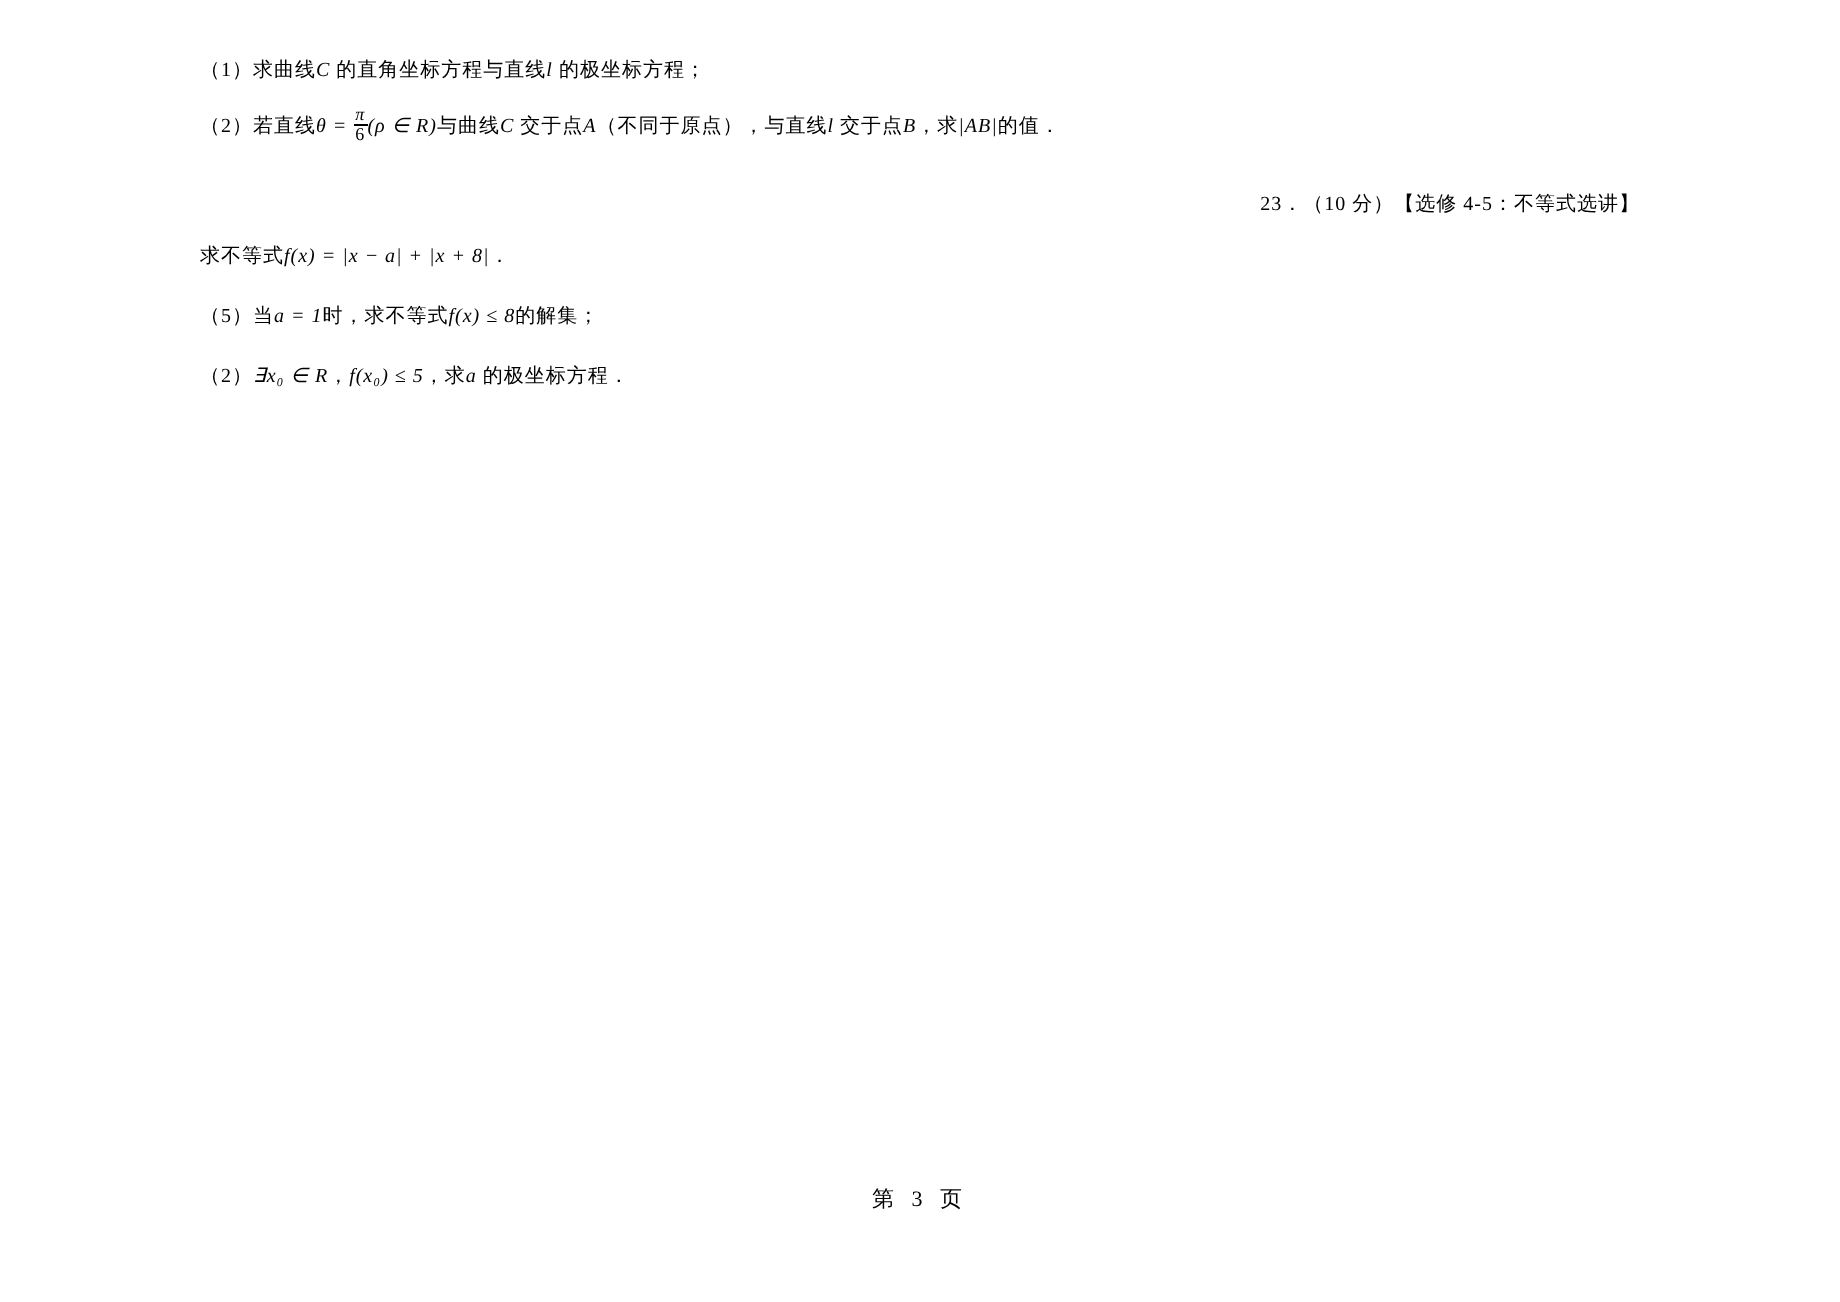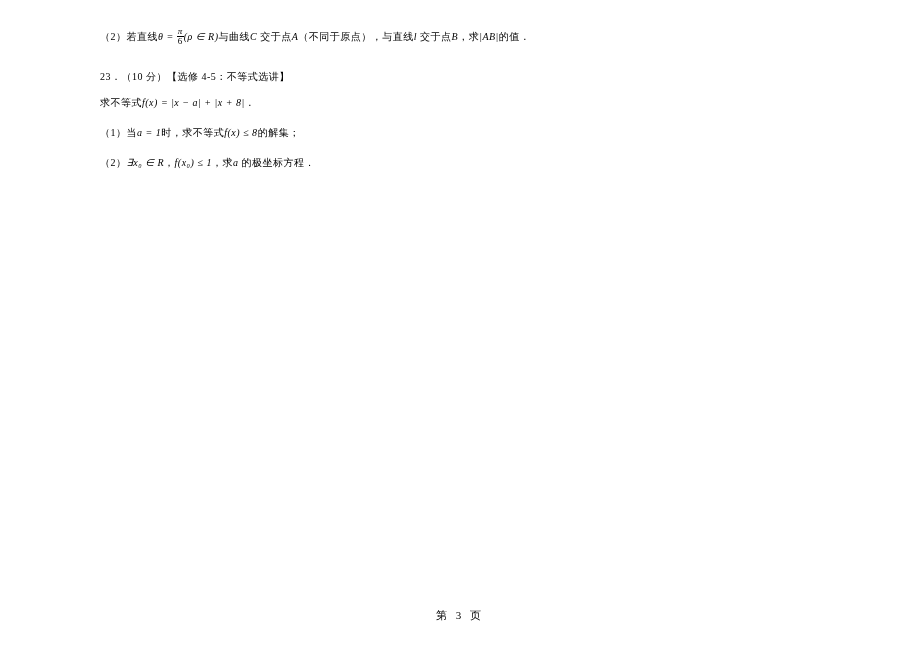--- a/index.html
+++ b/index.html
@@ -22,24 +22,25 @@
       top: 28px;
       width: 720px;
     }
     .line {
       margin-bottom: 10px;
       line-height: 1.6;
       letter-spacing: 0.5px;
     }
     .line.gap-top {
       margin-top: 22px;
+      text-align: right;
     }
     .footer {
       position: absolute;
-      bottom: 28px;
+      bottom: 44px;
       left: 0;
       width: 920px;
       text-align: center;
       font-size: 11px;
       letter-spacing: 3px;
     }
     .math {
       font-style: italic;
       font-family: "Times New Roman", serif;
     }
@@ -61,38 +62,41 @@
       display: block;
       padding: 0 1px;
     }
   </style>
 </head>
 <body>
 
 <div class="content">
 
 
+  <div class="line">
+    <span>（1）求曲线</span><span class="math">C</span><span> 的直角坐标方程与直线</span><span class="math">l</span><span> 的极坐标方程；</span>
+  </div>
 
   <div class="line">
     <span>（2）若直线</span><span class="math">θ = </span><span class="frac"><span class="num math">π</span><span class="den">6</span></span><span class="math">(ρ ∈ R)</span><span>与曲线</span><span class="math">C</span><span> 交于点</span><span class="math">A</span><span>（不同于原点），与直线</span><span class="math">l</span><span> 交于点</span><span class="math">B</span><span>，求</span><span class="math">|AB|</span><span>的值．</span>
   </div>
 
   <div class="line gap-top">
     <span>23．（10 分）【选修 4-5：不等式选讲】</span>
   </div>
 
   <div class="line">
     <span>求不等式</span><span class="math">f(x) = |x − a| + |x + 8|</span><span>．</span>
   </div>
 
   <div class="line" style="margin-top:14px;">
-    <span>（1）当</span><span class="math">a = 1</span><span>时，求不等式</span><span class="math">f(x) ≤ 8</span><span>的解集；</span>
+    <span>（5）当</span><span class="math">a = 1</span><span>时，求不等式</span><span class="math">f(x) ≤ 8</span><span>的解集；</span>
   </div>
 
   <div class="line" style="margin-top:14px;">
-    <span>（2）</span><span class="math">∃x₀ ∈ R</span><span>，</span><span class="math">f(x₀) ≤ 1</span><span>，求</span><span class="math">a</span><span> 的极坐标方程．</span>
+    <span>（2）</span><span class="math">∃x₀ ∈ R</span><span>，</span><span class="math">f(x₀) ≤ 5</span><span>，求</span><span class="math">a</span><span> 的极坐标方程．</span>
   </div>
 
 </div>
 
 <div class="footer">
   <span>第  3  页</span>
 </div>
 
 </body></html>

